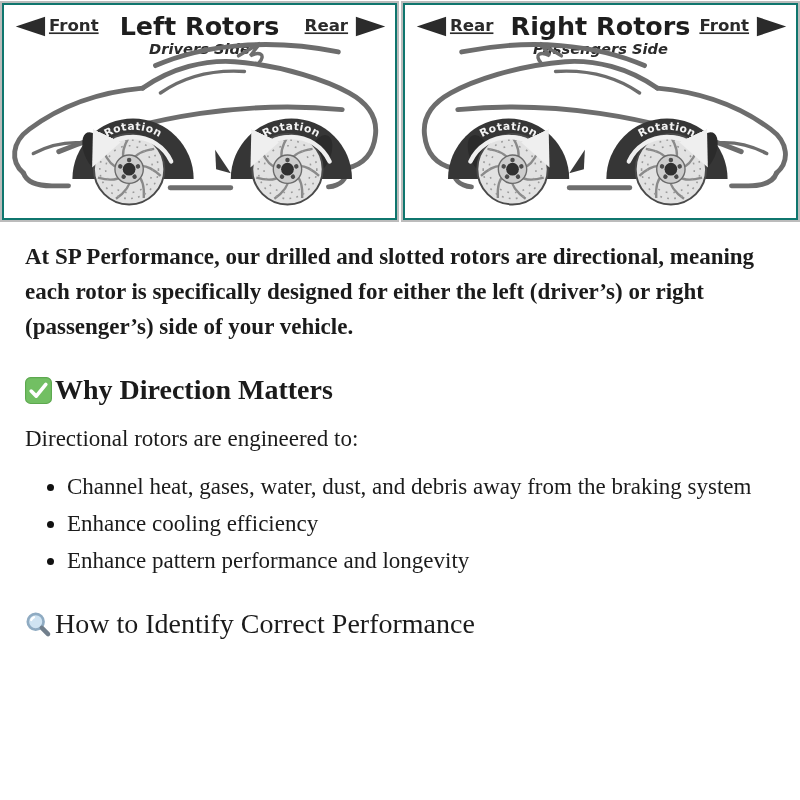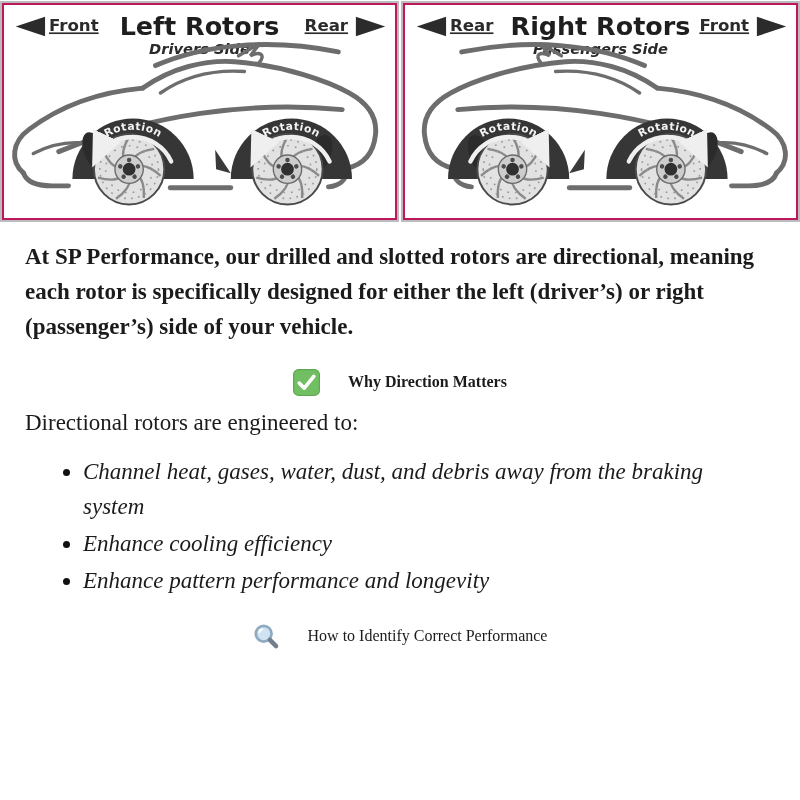--- a/index.html
+++ b/index.html
@@ -2,21 +2,21 @@
 <html><head>
 <meta charset="utf-8">
 <style>
   html,body { margin:0; padding:0; background:#ffffff; }
   body { width:800px; font-family:"Liberation Serif", serif; color:#1b1b1b; }
 
   
   .diagram-row { display:flex; gap:6px; padding:3px 2px 0 2px; }
   .panel {
     flex:1; background:#fff;
-    border:2px solid #be185d;
+    border:2px solid #0f766e;
     box-shadow:0 0 0 2px #bcbcbc;
     overflow:hidden;
   }
   .panel svg { display:block; width:100%; height:auto; }
 
   .svg-title   { font-family:"DejaVu Sans", sans-serif; font-weight:bold; font-size:26px; fill:#1e1e1e; }
   .svg-sub     { font-family:"DejaVu Sans", sans-serif; font-weight:bold; font-style:italic; font-size:15px; fill:#2a2a2a; }
   .svg-dirlbl  { font-family:"DejaVu Sans", sans-serif; font-weight:bold; font-size:17px; fill:#2b2b2b; text-decoration:underline; }
   .svg-rot     { font-family:"DejaVu Sans", sans-serif; font-weight:bold; font-size:11px; fill:#f3f3f3; letter-spacing:0.5px; }
 
@@ -27,26 +27,26 @@
   .dirarrow{ fill:#2b2b2b; }
   .rot-arc { fill:none; stroke:#efefef; stroke-width:4.5; stroke-linecap:round; }
   .slot    { fill:none; stroke:#8a8a8a; stroke-width:2.4; }
   .drillring { fill:none; stroke:#9a9a9a; stroke-width:1.6; }
 
   
   .content { padding:10px 25px 0 25px; font-size:23px; line-height:1.52; }
   .content p { margin:10px 0 14px 0; }
   .intro { max-width:740px;font-weight:bold; }
 
-  .sec-head { display:flex; align-items:center; gap:28px; margin:24px 0 10px 0; font-size:16px;justify-content:center; }
+  .sec-head { display:flex; align-items:center; gap:3px; margin:24px 0 10px 0; font-size:28px; }
   .sec-head.bold { font-weight:bold; }
   .sec-icon { flex:0 0 auto; width:27px; height:27px; }
 
   ul { margin:10px 0 18px 0; padding-left:42px; }
-  li { margin:2px 16px; max-width:700px;font-style:italic; }
+  li { margin:2px 0; max-width:700px; }
   li::marker { color:#111; }
 </style>
 </head>
 <body>
 
 <svg width="0" height="0" style="position:absolute" aria-hidden="true">
   <defs>
     <marker id="ah" orient="auto" markerWidth="9" markerHeight="8" refX="6.5" refY="3.5">
       <path d="M0,0 L8,3.5 L0,7 Z" fill="#efefef"></path>
     </marker>

